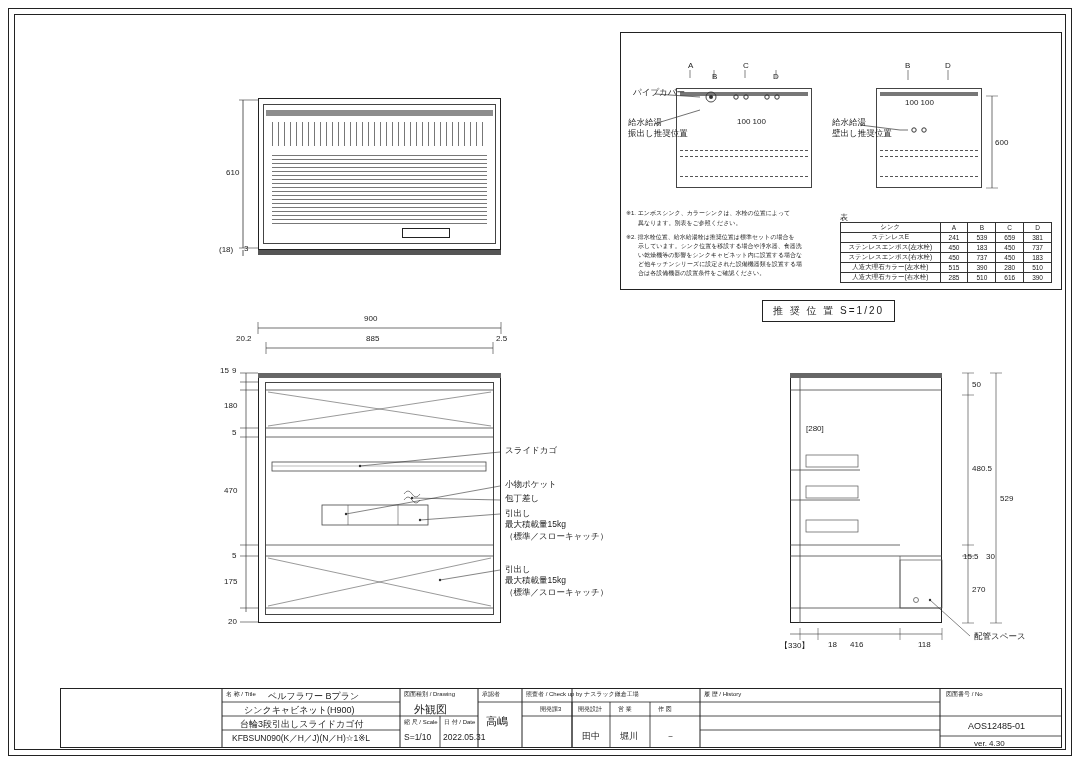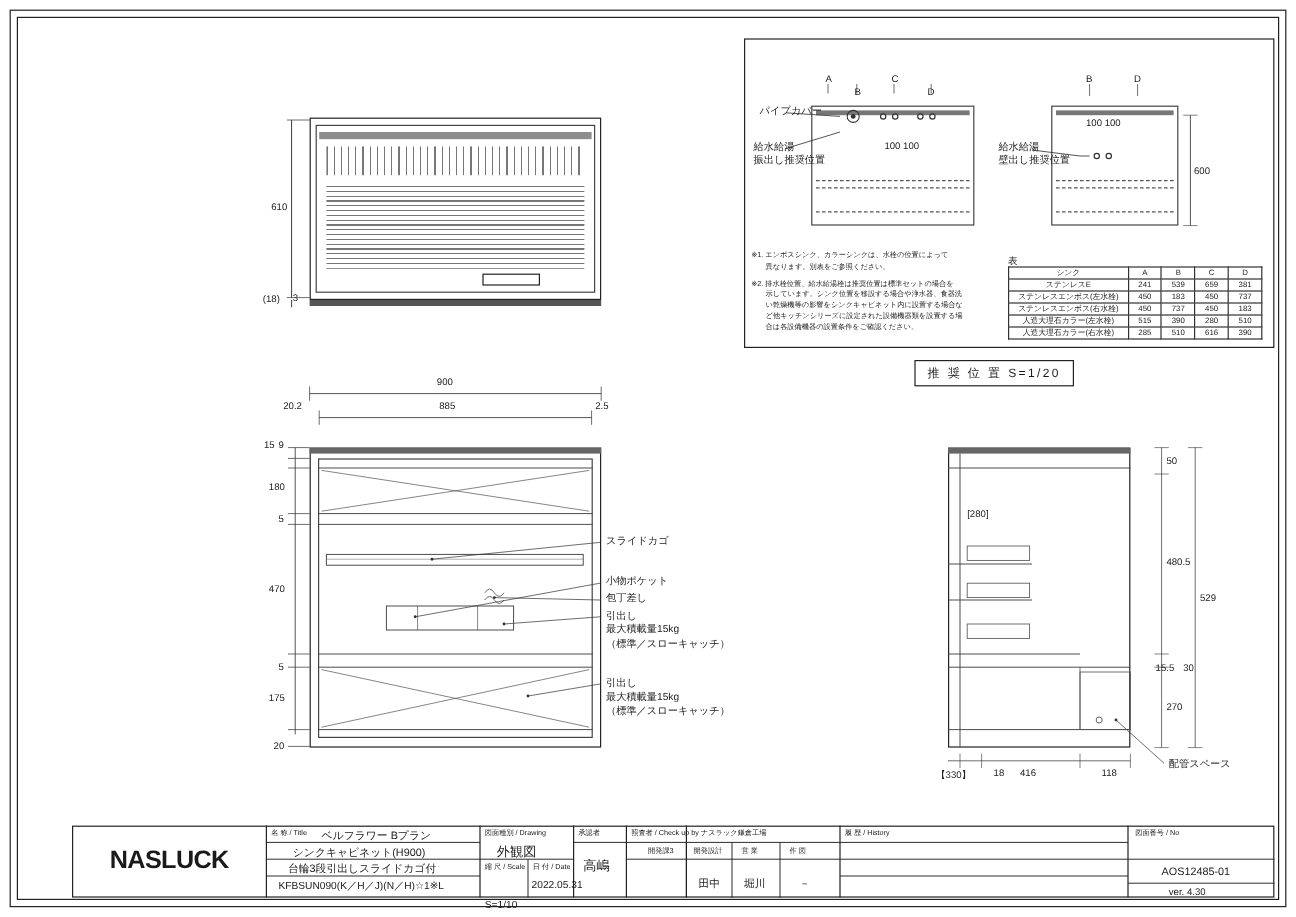--- a/index.html
+++ b/index.html
@@ -300,23 +300,20 @@
   <div class="dim" style="left:986px;top:552px;">30</div>
   <div class="dim" style="left:972px;top:585px;">270</div>
   <div class="dim" style="left:806px;top:424px;">[280]</div>
   <div class="dim" style="left:780px;top:640px;">【330】</div>
   <div class="dim" style="left:828px;top:640px;">18</div>
   <div class="dim" style="left:850px;top:640px;">416</div>
   <div class="dim" style="left:918px;top:640px;">118</div>
   <div class="lbl" style="left:974px;top:632px;">配管スペース</div>
 
   <div class="title-block"></div>
-  <div class="brand">
-    <span class="brand-text">NASLUCK</span>
-  </div>
 
   <svg width="1080" height="764">
     <line x1="222" y1="688" x2="222" y2="748" stroke="#222" stroke-width="1"></line>
     <line x1="400" y1="688" x2="400" y2="748" stroke="#222" stroke-width="1"></line>
     <line x1="478" y1="688" x2="478" y2="748" stroke="#222" stroke-width="1"></line>
     <line x1="522" y1="688" x2="522" y2="748" stroke="#222" stroke-width="1"></line>
     <line x1="572" y1="688" x2="572" y2="748" stroke="#222" stroke-width="1"></line>
     <line x1="700" y1="688" x2="700" y2="748" stroke="#222" stroke-width="1"></line>
     <line x1="940" y1="688" x2="940" y2="748" stroke="#222" stroke-width="1"></line>
     <line x1="222" y1="702" x2="400" y2="702" stroke="#222" stroke-width="0.8"></line>
@@ -339,21 +336,21 @@
 
   <div class="tb-cell tiny" style="left:226px;top:690px;">名 称 / Title</div>
   <div class="tb-cell" style="left:268px;top:690px;font-size:9px;">ベルフラワー Bプラン</div>
   <div class="tb-cell" style="left:244px;top:704px;font-size:9px;">シンクキャビネット(H900)</div>
   <div class="tb-cell" style="left:240px;top:718px;font-size:9px;">台輪3段引出しスライドカゴ付</div>
   <div class="tb-cell" style="left:232px;top:733px;font-size:8.5px;">KFBSUN090(K／H／J)(N／H)☆1※L</div>
 
   <div class="tb-cell tiny" style="left:404px;top:690px;">図面種別 / Drawing</div>
   <div class="tb-cell" style="left:414px;top:702px;font-size:11px;">外観図</div>
   <div class="tb-cell tiny" style="left:404px;top:718px;">縮 尺 / Scale</div>
-  <div class="tb-cell" style="left:404px;top:732px;font-size:8.5px;margin-top:17px;">S=1/10</div>
+  <div class="tb-cell" style="left:404px;top:732px;font-size:8.5px;">S=1/10</div>
   <div class="tb-cell tiny" style="left:444px;top:718px;">日 付 / Date</div>
   <div class="tb-cell" style="left:443px;top:732px;font-size:8.5px;">2022.05.31</div>
 
   <div class="tb-cell tiny" style="left:482px;top:690px;">承認者</div>
   <div class="tb-cell" style="left:486px;top:714px;font-size:11px;">高嶋</div>
 
   <div class="tb-cell tiny" style="left:526px;top:690px;">照査者 / Check up by ナスラック鎌倉工場</div>
   <div class="tb-cell tiny" style="left:540px;top:705px;">開発課3</div>
   <div class="tb-cell" style="left:582px;top:730px;font-size:9px;">田中</div>
   <div class="tb-cell tiny" style="left:578px;top:705px;">開発設計</div>

